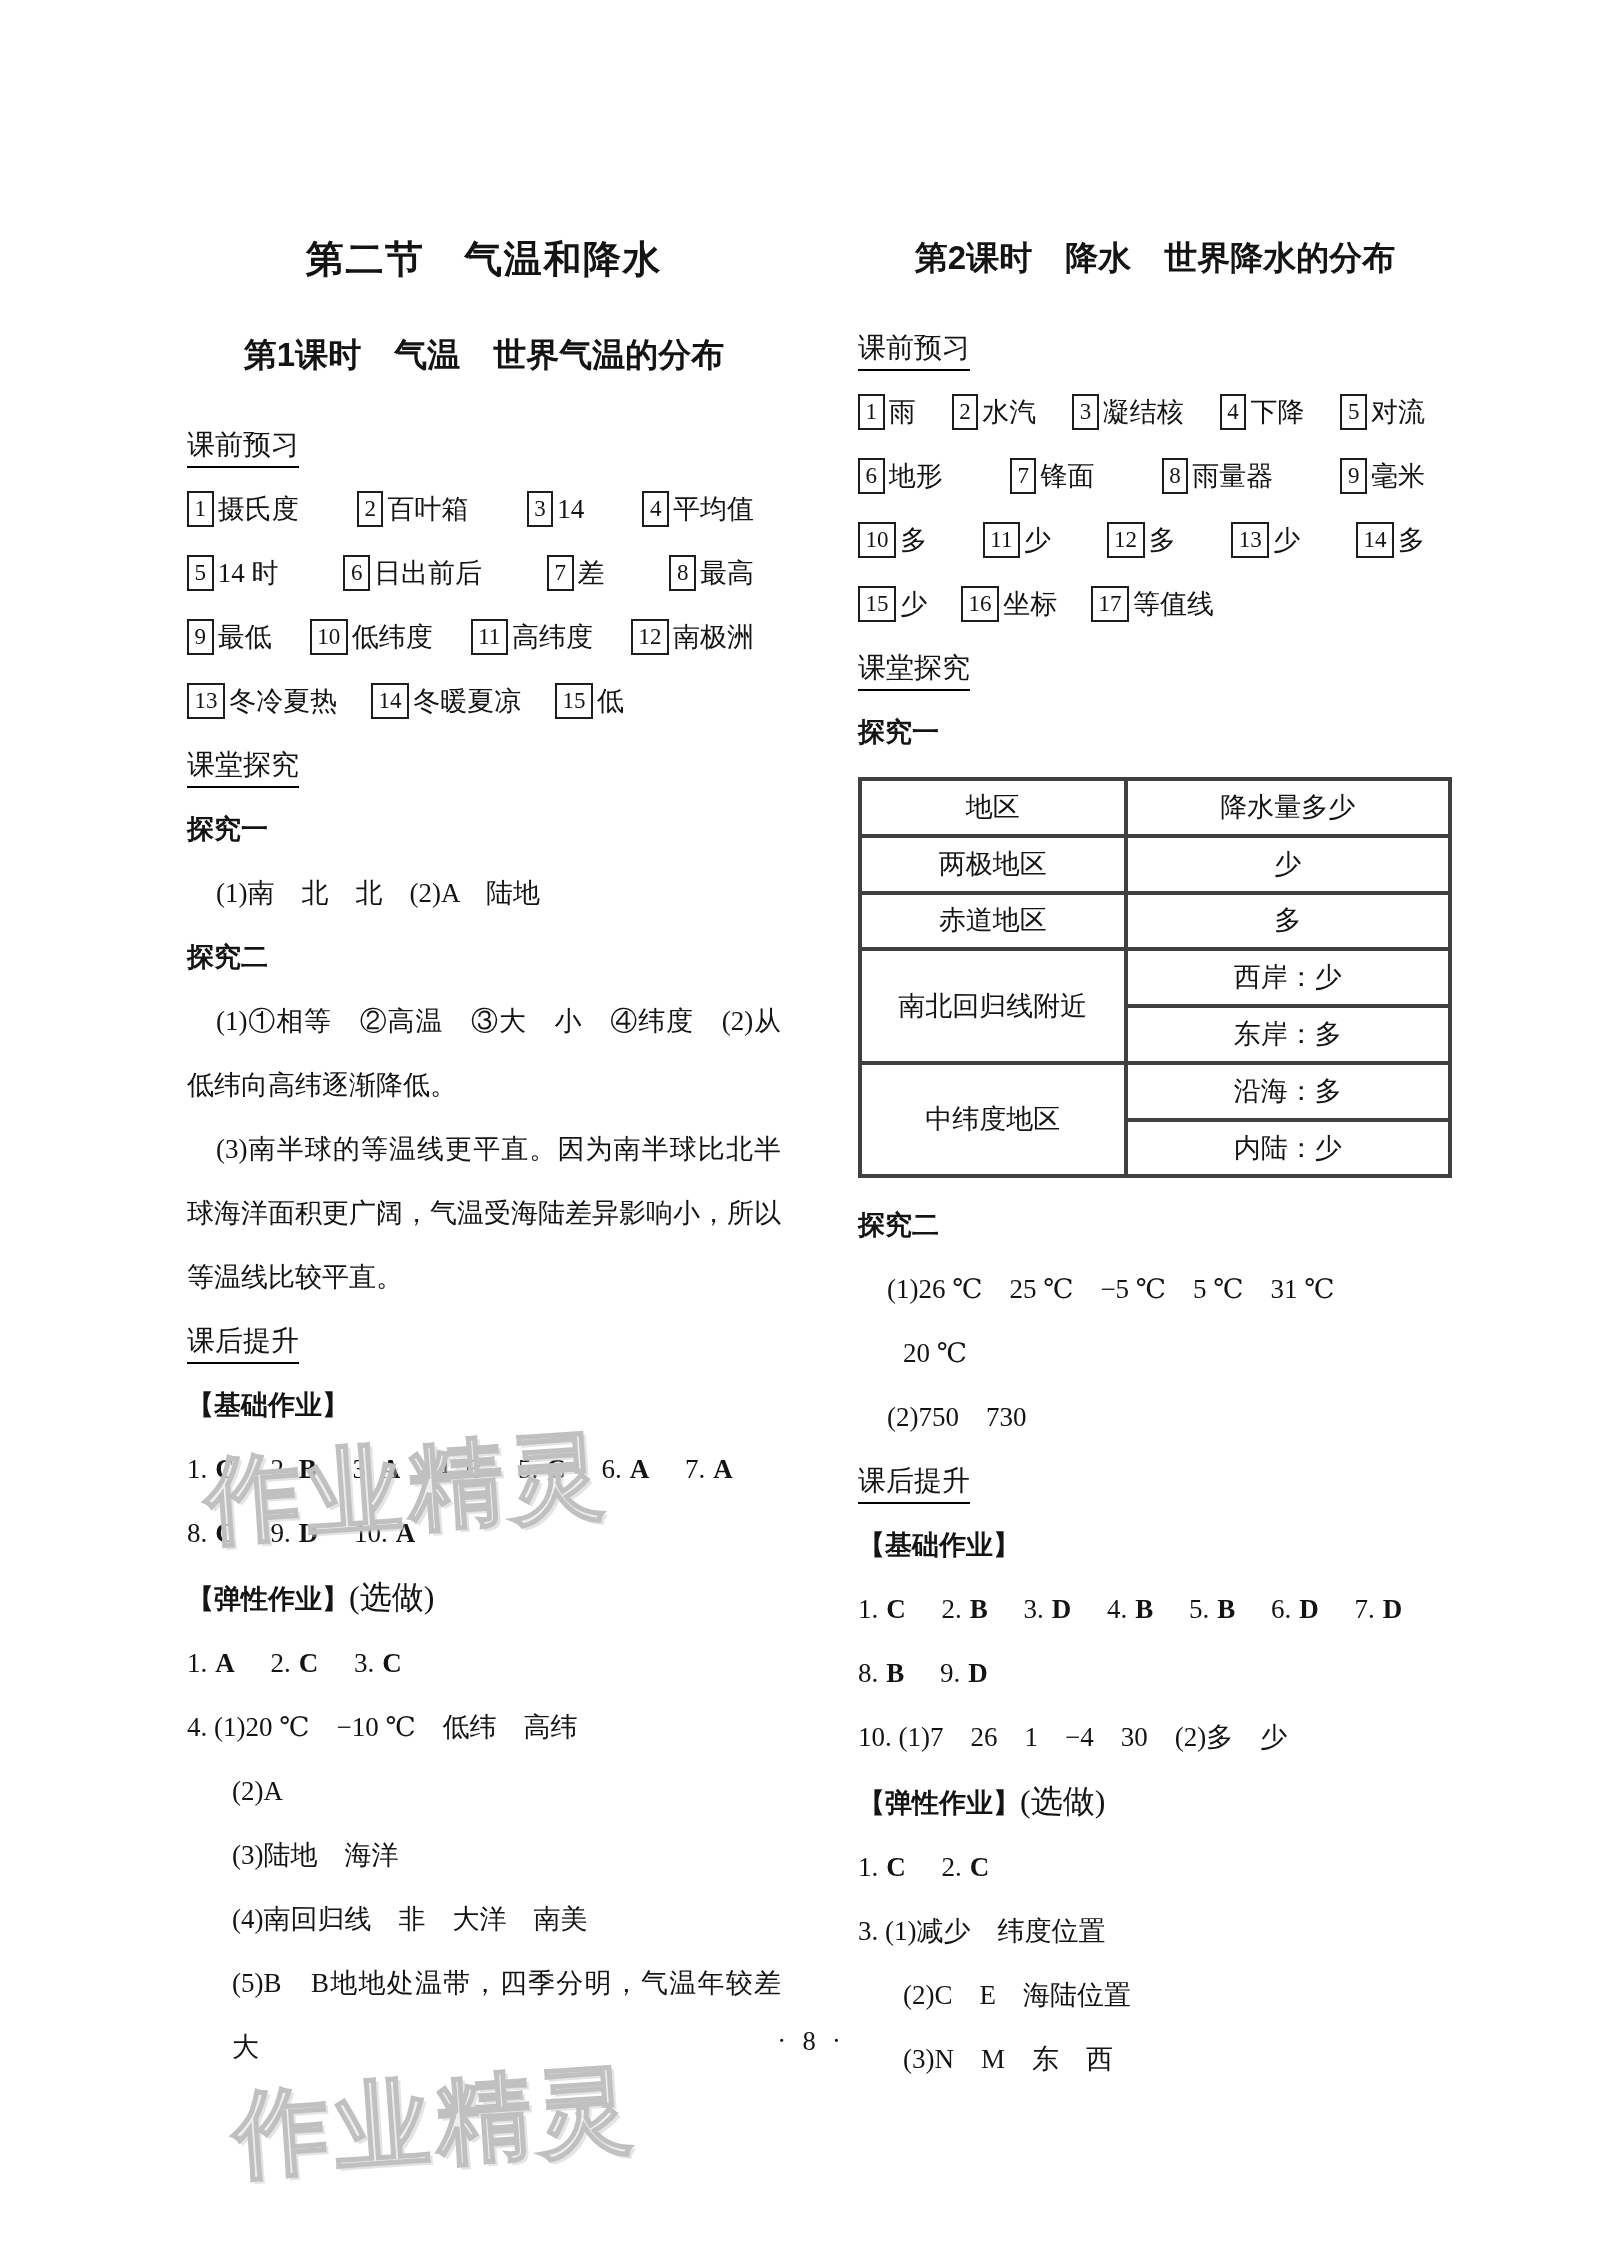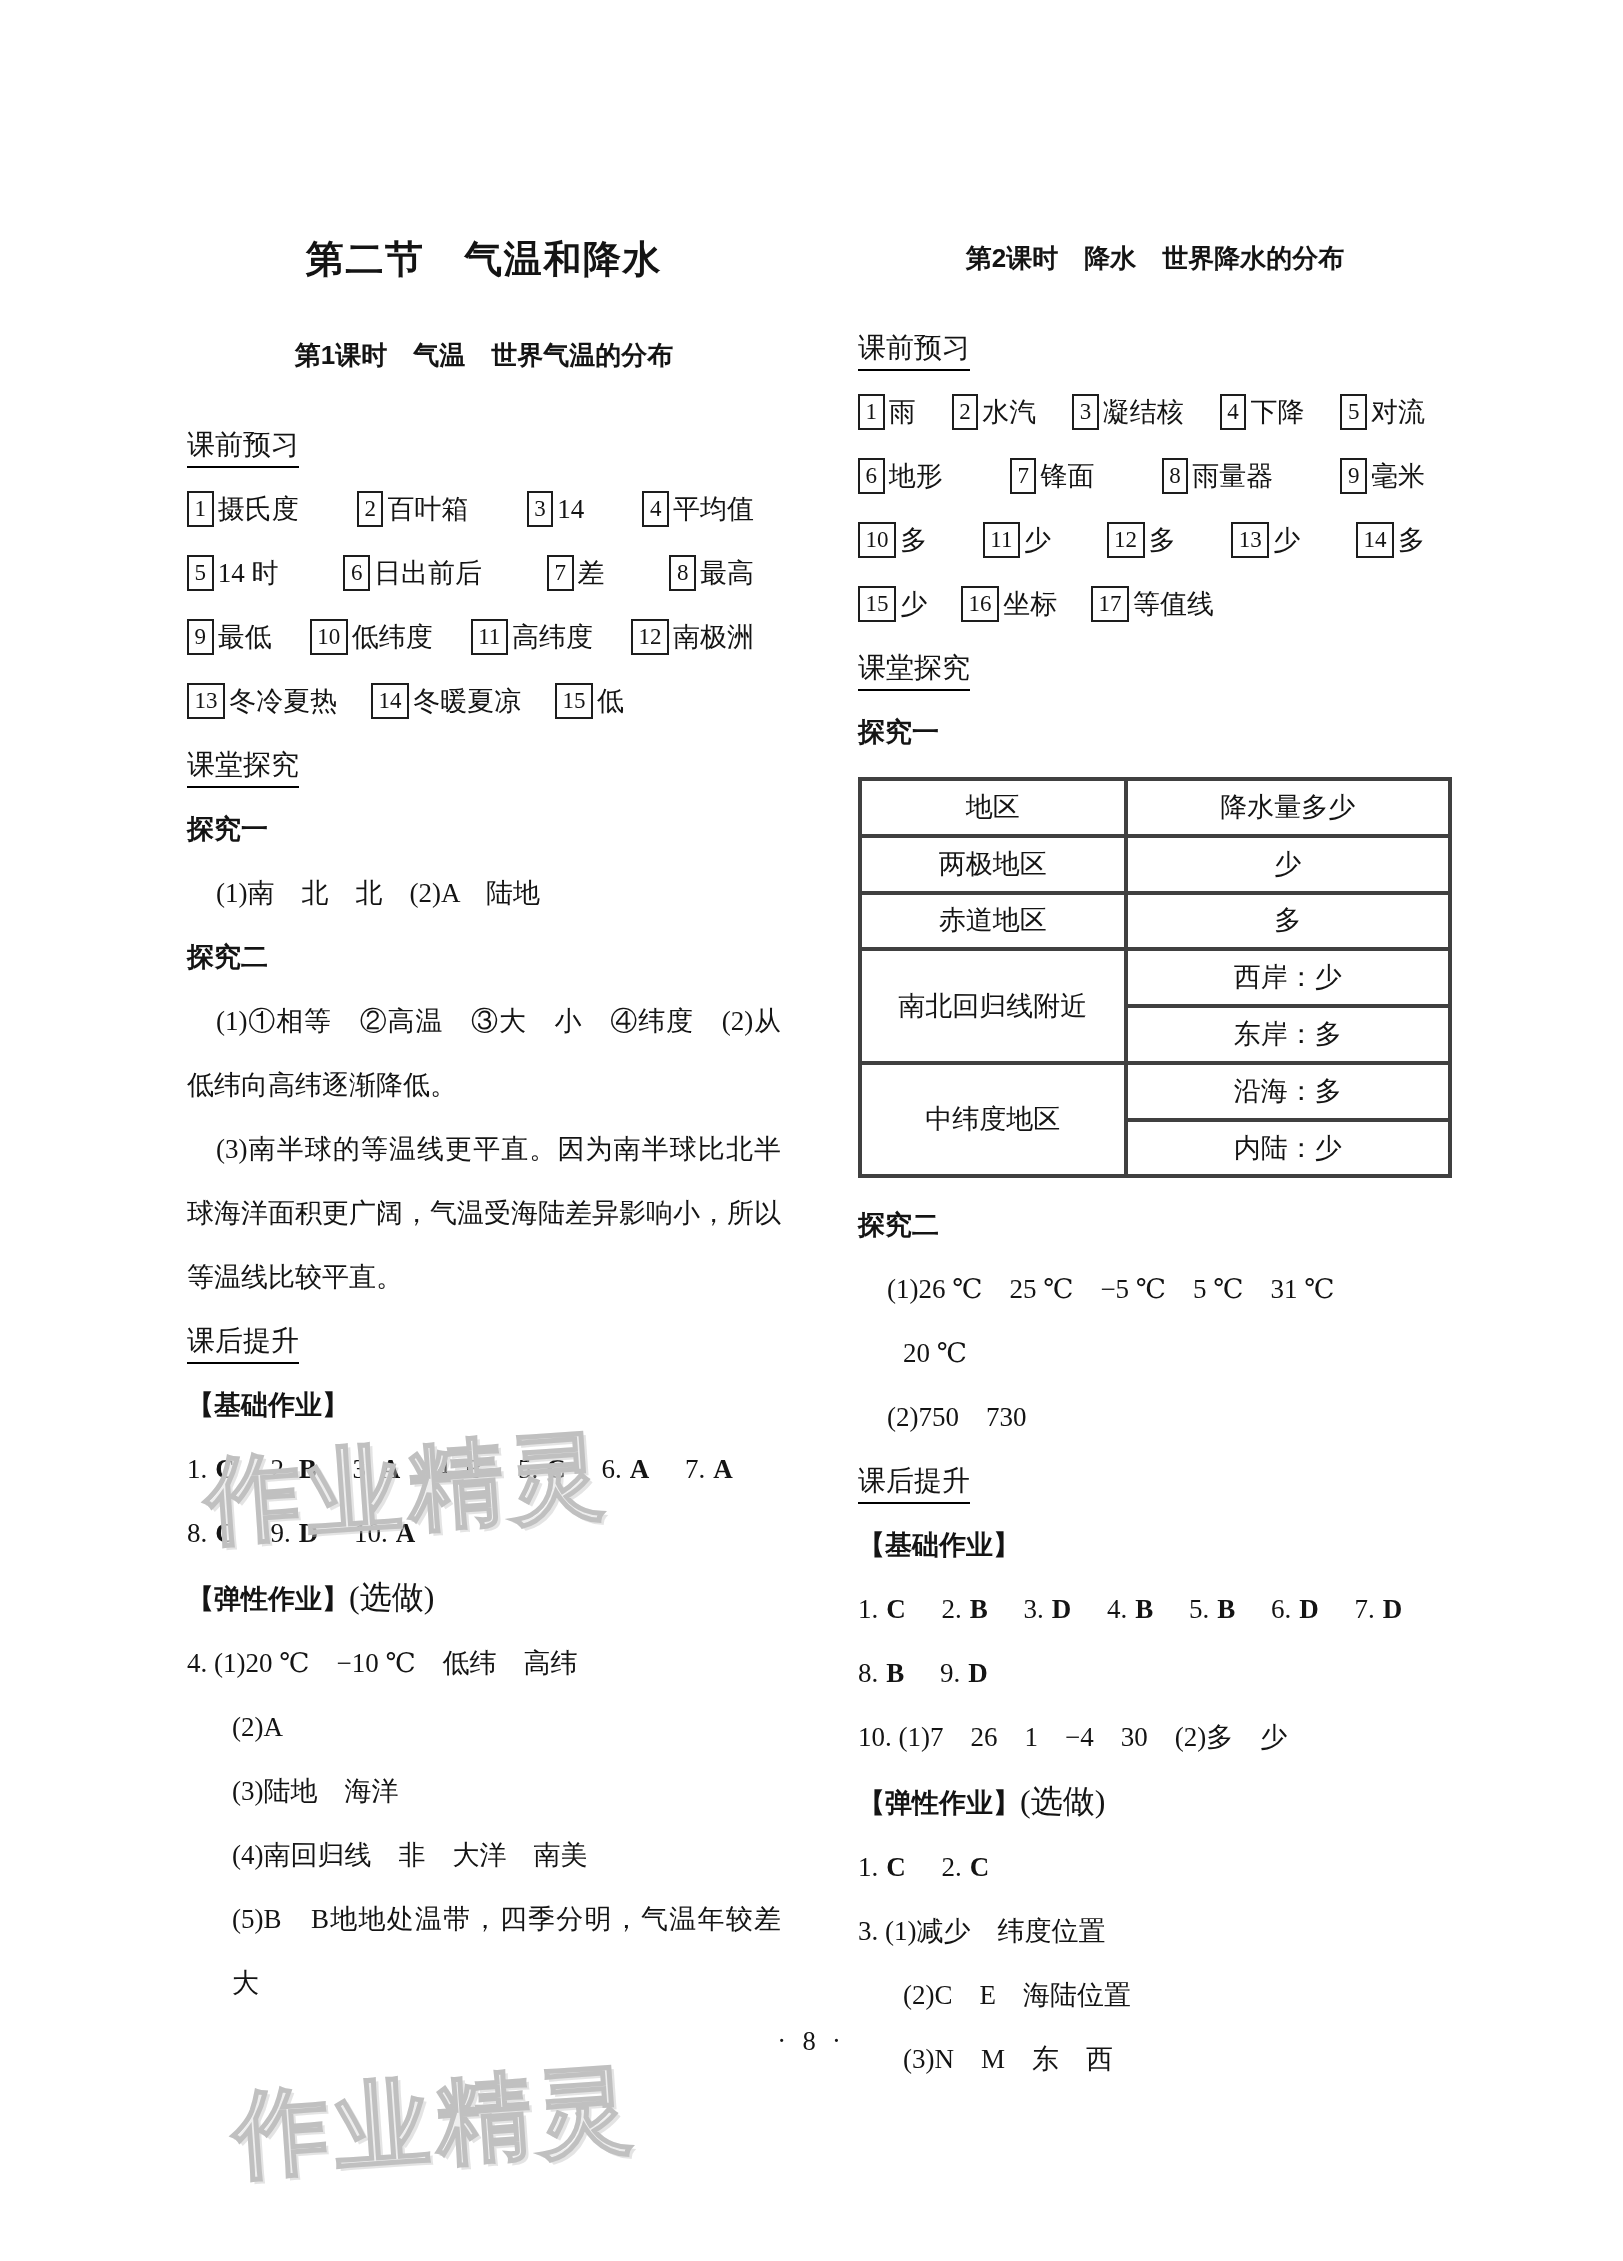--- a/index.html
+++ b/index.html
@@ -11,21 +11,21 @@
   }
   .content { position:absolute; top:225px; left:187px; width:1265px; display:flex; gap:77px; }
   .col { flex:1; font-size:27px; line-height:64px; }
   p { text-align:justify; }
 
   .section-title {
     font-size:38px; line-height:50px; font-weight:bold; text-align:center;
     margin-bottom:47px; letter-spacing:1.6px;
   }
   .lesson-title {
-    font-size:26px; line-height:48px; font-weight:bold; text-align:center;
+    font-size:33px; line-height:48px; font-weight:bold; text-align:center;
     margin-bottom:34px; font-family:"Liberation Sans","DejaVu Sans",sans-serif;
   }
   .block-header { font-size:28px; font-weight:normal; line-height:64px; }
   .block-header .hdr { border-bottom:2.4px solid #000; padding-bottom:4px; display:inline-block; line-height:1.25; }
 
   .sub-header { font-weight:bold; font-family:"Liberation Sans","DejaVu Sans",sans-serif; }
 
   .boxed-list { text-align:justify; }
   .boxed-item { display:inline-block; margin-right:27px; white-space:nowrap; }
   .numbox {
@@ -145,20 +145,29 @@
       
           <span class="ans"><span class="ans-n">8.</span><span class="ans-a">C</span></span>
         
           <span class="ans"><span class="ans-n">9.</span><span class="ans-a">D</span></span>
         
           <span class="ans"><span class="ans-n">10.</span><span class="ans-a">A</span></span>
         </p>
 
       <p class="label-line"><span class="lbl">【弹性作业】</span><span class="note">(选做)</span></p>
 
+      <p class="answers">
+        
+      
+          <span class="ans"><span class="ans-n">1.</span><span class="ans-a">A</span></span>
+        
+          <span class="ans"><span class="ans-n">2.</span><span class="ans-a">C</span></span>
+        
+          <span class="ans"><span class="ans-n">3.</span><span class="ans-a">C</span></span>
+        </p>
 
       <p>4. (1)20 ℃　−10 ℃　低纬　高纬</p>
       <p class="indent-q">(2)A</p>
       <p class="indent-q">(3)陆地　海洋</p>
       <p class="indent-q">(4)南回归线　非　大洋　南美</p>
       <p class="indent-q">(5)B　B地地处温带，四季分明，气温年较差大</p>
     </section>
 
     <section class="col">
       <h2 class="lesson-title">第2课时　降水　世界降水的分布</h2>

